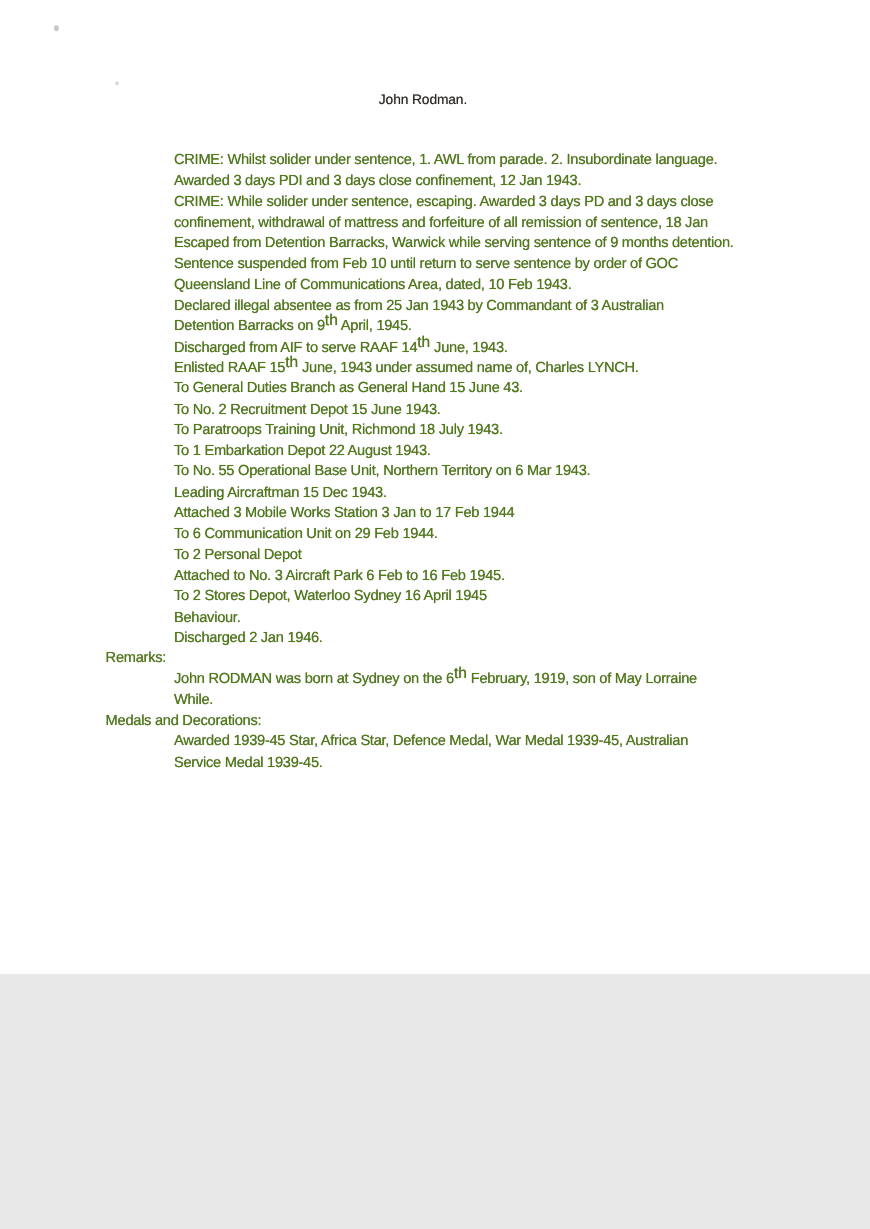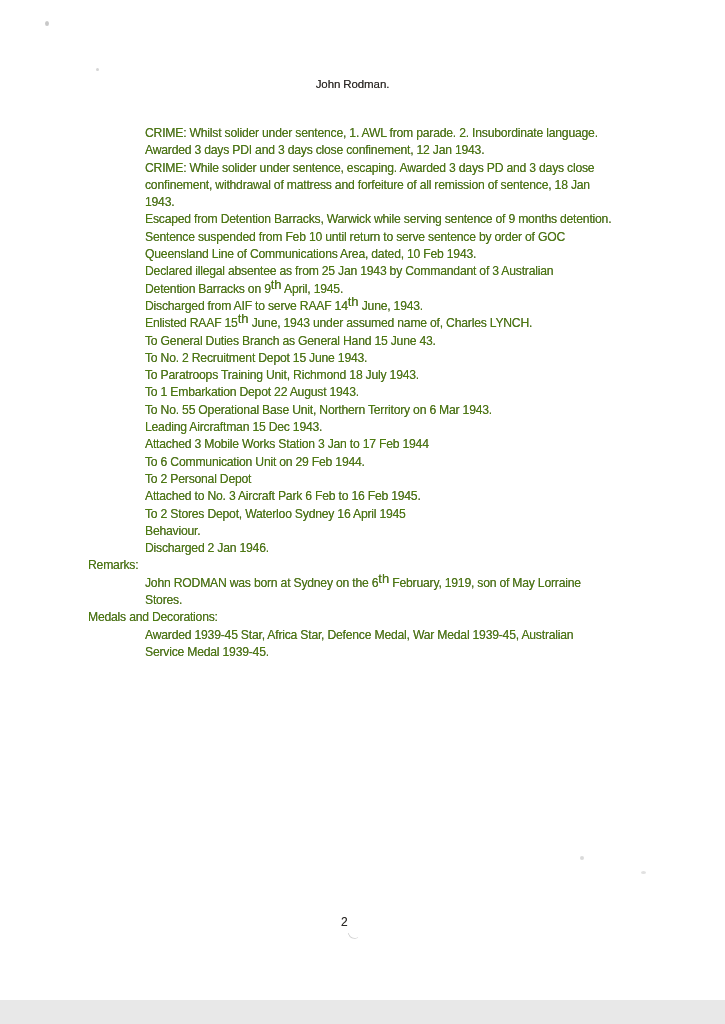--- a/index.html
+++ b/index.html
@@ -1,18 +1,18 @@
 <!DOCTYPE html>
 <html><head>
 <meta charset="utf-8">
 <style>
   html,body{margin:0;padding:0;background:#e8e8e8;}
   .page{
     position:relative;
-    width:725px;height:1000px;
+    width:725px;height:812px;
     background:#ffffff;
     overflow:hidden;
     font-family:"Liberation Sans","DejaVu Sans",sans-serif;
     color:#221f1c;
   }
   .doc-title{
     position:absolute;
     top:78px;left:0;width:705px;
     text-align:center;
     font-size:11.5px;
@@ -75,21 +75,20 @@
 
 <div class="page">
 
   <div class="doc-title">John Rodman.</div>
 
   <div class="record">
       <div class="line indent">CRIME: Whilst solider under sentence, 1. AWL from parade. 2. Insubordinate language.</div>
       <div class="line indent">Awarded 3 days PDI and 3 days close confinement, 12 Jan 1943.</div>
       <div class="line indent">CRIME: While solider under sentence, escaping. Awarded 3 days PD and 3 days close</div>
       <div class="line indent">confinement, withdrawal of mattress and forfeiture of all remission of sentence, 18 Jan</div>
-      <div class="line indent">1943.</div>
       <div class="line indent">Escaped from Detention Barracks, Warwick while serving sentence of 9 months detention.</div>
       <div class="line indent">Sentence suspended from Feb 10 until return to serve sentence by order of GOC</div>
       <div class="line indent">Queensland Line of Communications Area, dated, 10 Feb 1943.</div>
       <div class="line indent">Declared illegal absentee as from 25 Jan 1943 by Commandant of 3 Australian</div>
       <div class="line indent">Detention Barracks on 9<sup>th</sup> April, 1945.</div>
       <div class="line indent">Discharged from AIF to serve RAAF 14<sup>th</sup> June, 1943.</div>
       <div class="line indent">Enlisted RAAF 15<sup>th</sup> June, 1943 under assumed name of, Charles LYNCH.</div>
       <div class="line indent">To General Duties Branch as General Hand 15 June 43.</div>
       <div class="line indent">To No. 2 Recruitment Depot 15 June 1943.</div>
       <div class="line indent">To Paratroops Training Unit, Richmond 18 July 1943.</div>
@@ -98,21 +97,21 @@
       <div class="line indent">Leading Aircraftman 15 Dec 1943.</div>
       <div class="line indent">Attached 3 Mobile Works Station 3 Jan to 17 Feb 1944</div>
       <div class="line indent">To 6 Communication Unit on 29 Feb 1944.</div>
       <div class="line indent">To 2 Personal Depot</div>
       <div class="line indent">Attached to No. 3 Aircraft Park 6 Feb to 16 Feb 1945.</div>
       <div class="line indent">To 2 Stores Depot, Waterloo Sydney 16 April 1945</div>
       <div class="line indent">Behaviour.</div>
       <div class="line indent">Discharged 2 Jan 1946.</div>
       <div class="line">Remarks:</div>
       <div class="line indent">John RODMAN was born at Sydney on the 6<sup>th</sup> February, 1919, son of May Lorraine</div>
-      <div class="line indent">Stores.</div>
+      <div class="line indent">While.</div>
       <div class="line">Medals and Decorations:</div>
       <div class="line indent">Awarded 1939-45 Star, Africa Star, Defence Medal, War Medal 1939-45, Australian</div>
       <div class="line indent">Service Medal 1939-45.</div>
     </div>
 
   <div class="page-number">2</div>
 
   <div class="speck speck-a"></div>
   <div class="speck speck-b"></div>
   <div class="speck speck-c"></div>

